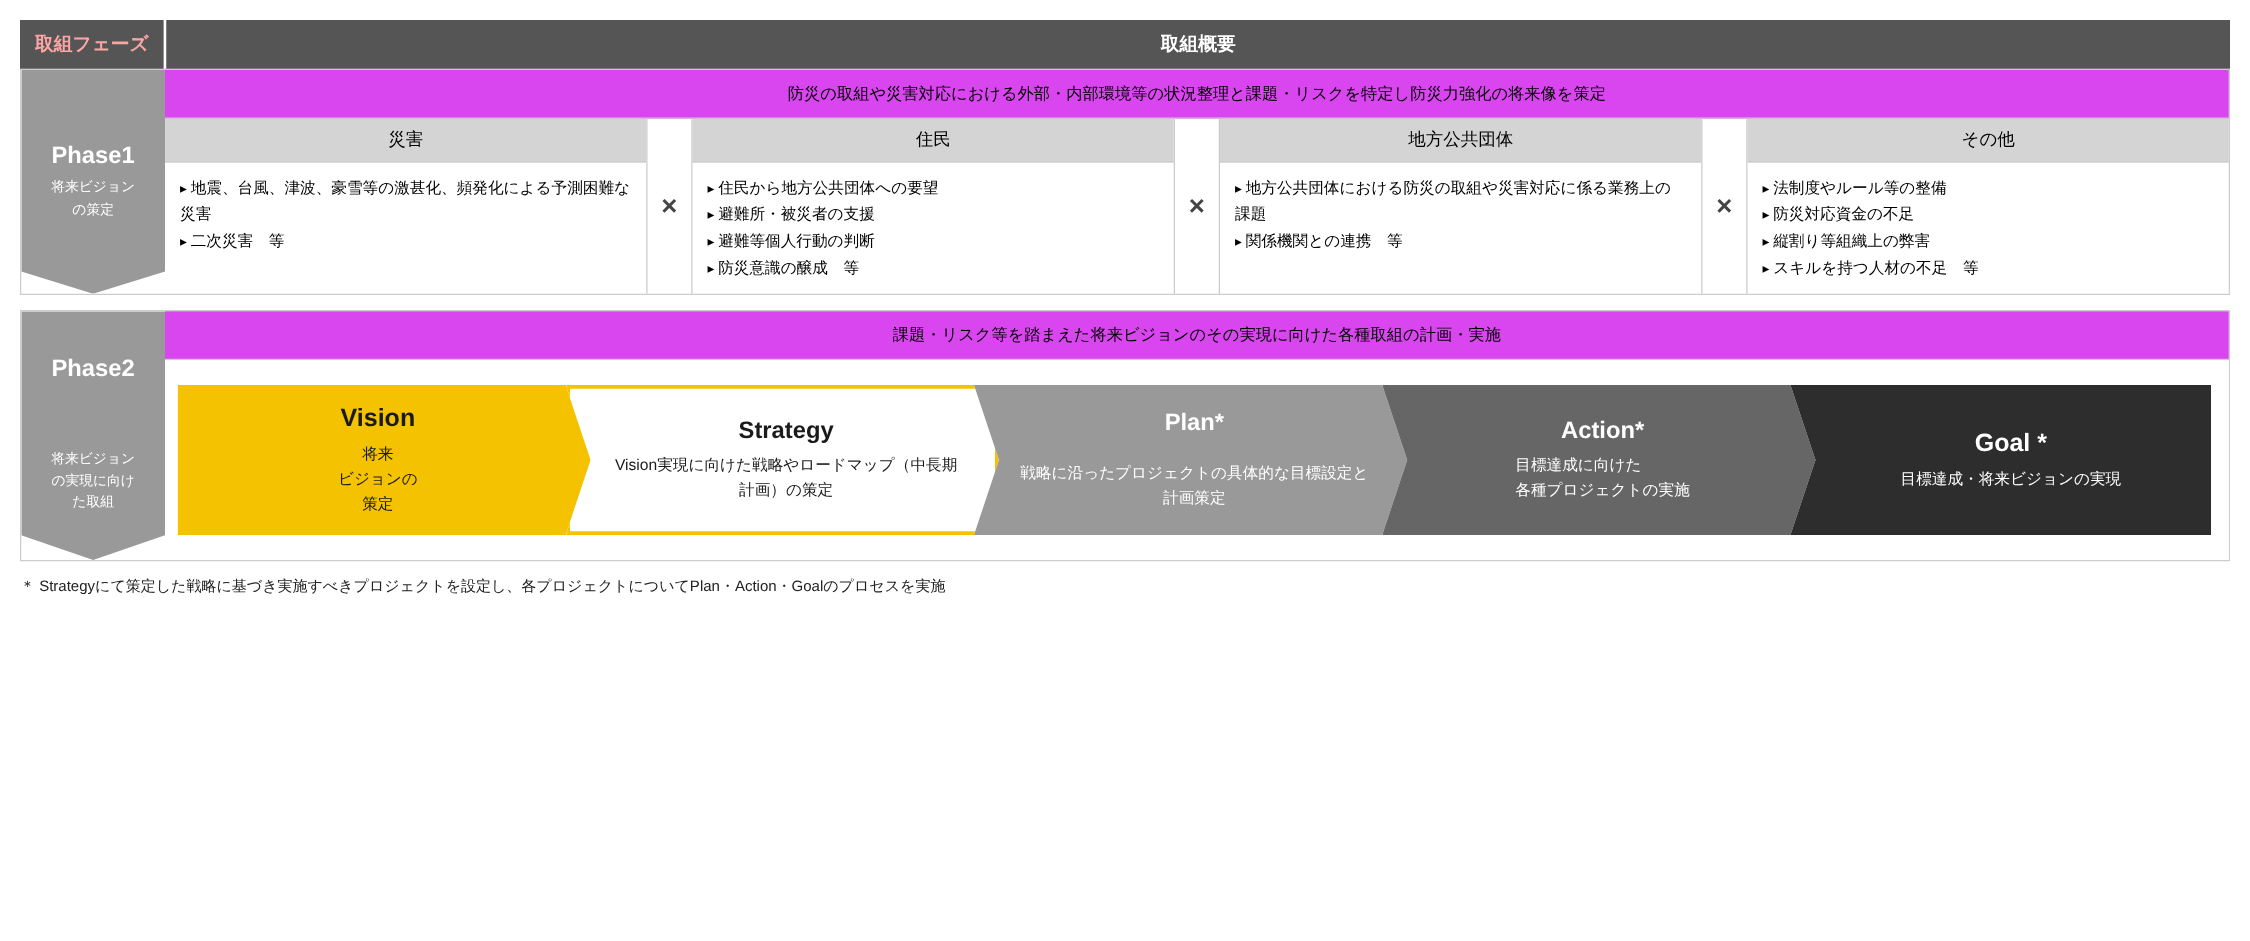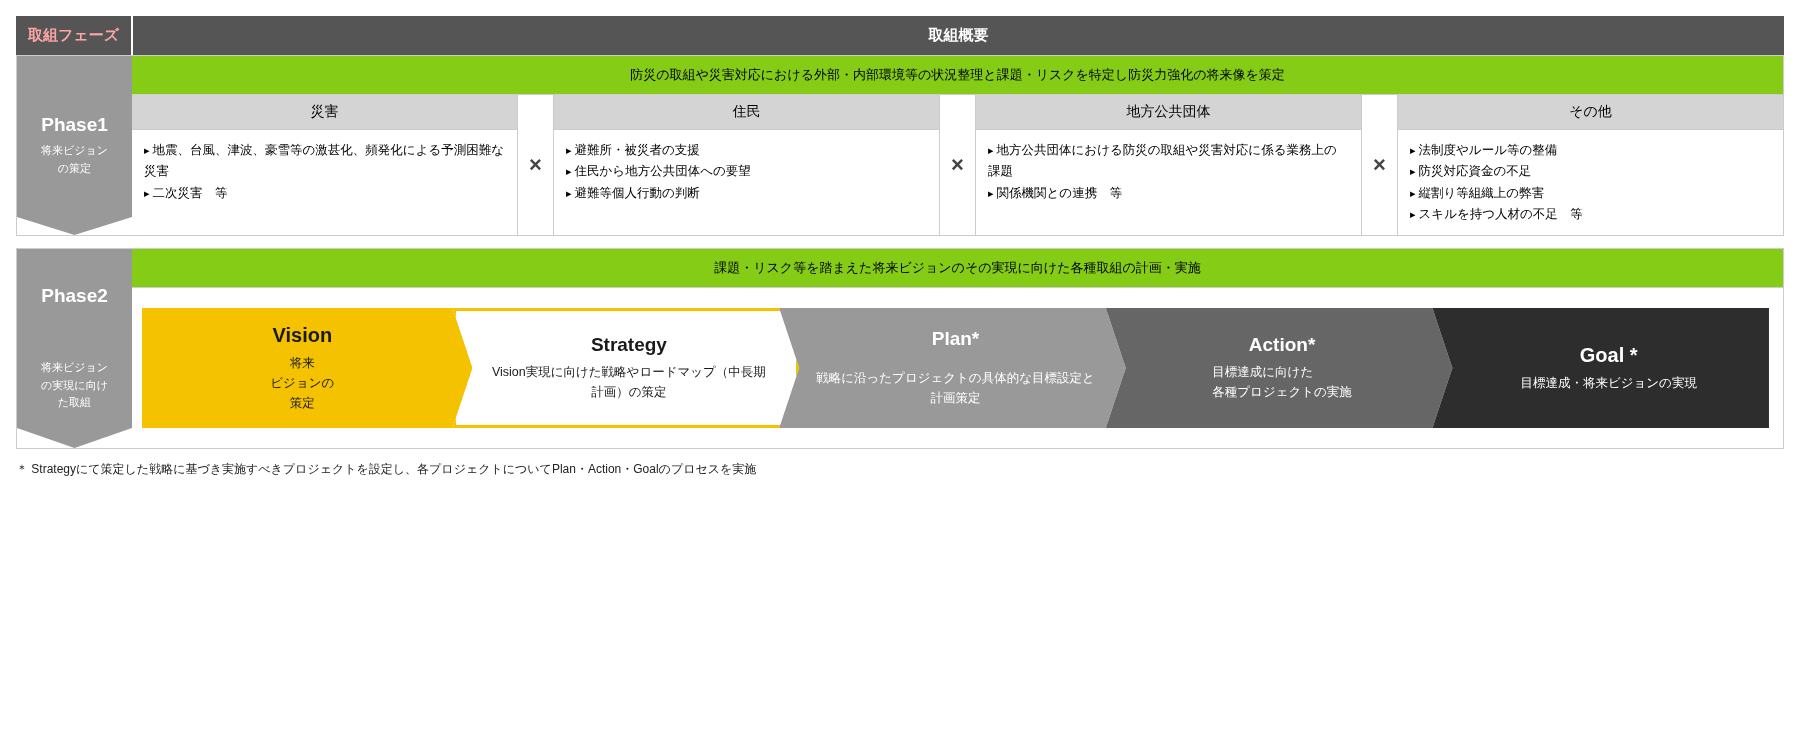--- a/index.html
+++ b/index.html
@@ -63,21 +63,21 @@
       flex: 1;
       display: flex;
       flex-direction: column;
     }
 
     .content-overview {
       text-align: center;
       padding: 10px 16px;
       font-size: 13px;
       border-bottom: 1px solid #ccc;
-      background: #84cc16;
+      background: #d946ef;
     }
 
     .content-grid {
       display: flex;
       flex: 1;
     }
 
     .content-grid-item {
       flex: 1;
       border-right: 1px solid #ccc;
@@ -195,23 +195,24 @@
               <li>地震、台風、津波、豪雪等の激甚化、頻発化による予測困難な災害</li>
               <li>二次災害　等</li>
             </ul>
           </div>
         </div>
         <div class="content-grid-cross">×</div>
         <div class="content-grid-item">
           <div class="grid-cat-header">住民</div>
           <div class="grid-cat-body">
             <ul>
+              <li>住民から地方公共団体への要望</li>
               <li>避難所・被災者の支援</li>
-              <li>住民から地方公共団体への要望</li>
               <li>避難等個人行動の判断</li>
+              <li>防災意識の醸成　等</li>
             </ul>
           </div>
         </div>
         <div class="content-grid-cross">×</div>
         <div class="content-grid-item">
           <div class="grid-cat-header">地方公共団体</div>
           <div class="grid-cat-body">
             <ul>
               <li>地方公共団体における防災の取組や災害対応に係る業務上の課題</li>
               <li>関係機関との連携　等</li>

